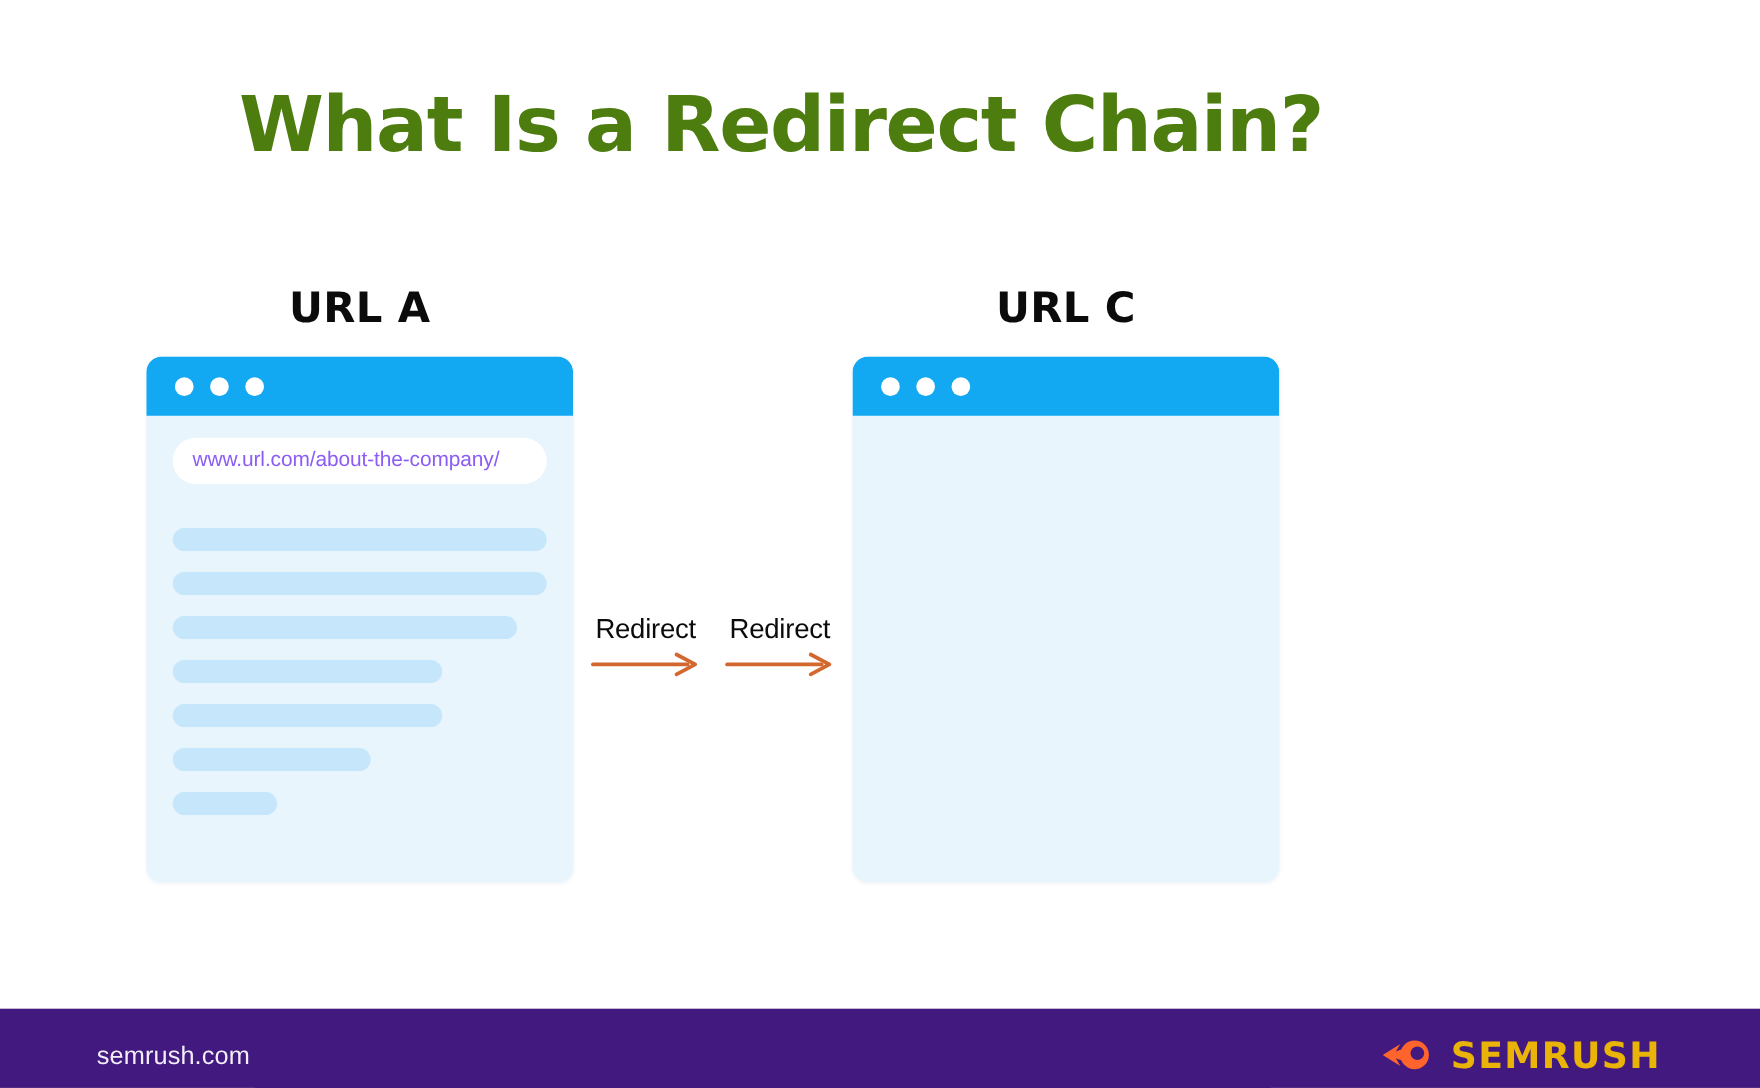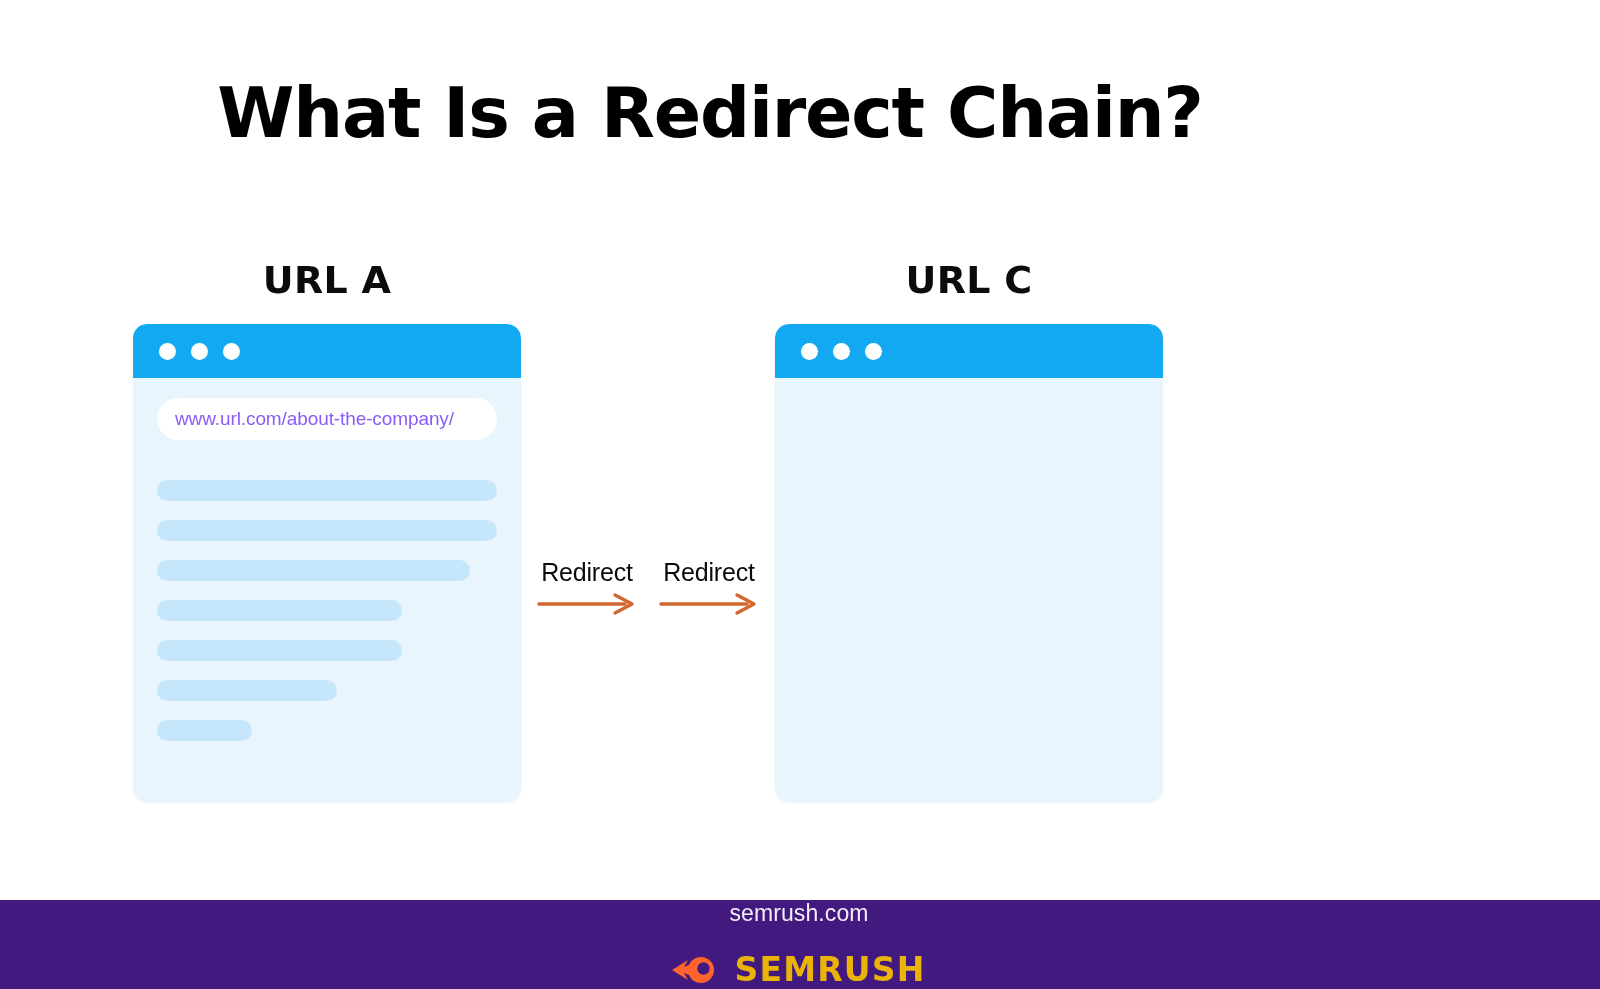--- a/index.html
+++ b/index.html
@@ -22,21 +22,21 @@
   
   .page-title {
     position: absolute;
     top: 72px;
     left: 0;
     width: 1420px;
     text-align: center;
     font-size: 70px;
     font-weight: 700;
     letter-spacing: -1.2px;
-    color: #000000;
+    color: #4d7c0f;
     font-family: "DejaVu Sans", sans-serif;
     white-space: nowrap;
   }
 
   
   .diagram {
     position: absolute;
     top: 258px;
     left: 0;
     width: 1296px;
@@ -158,27 +158,26 @@
     height: 26px;
     display: block;
   }
 
   
   .footer {
     position: absolute;
     left: 0;
     bottom: 0;
     width: 1600px;
-    height: 89px;
+    height: 72px;
     background: #42197e;
     display: flex;
     align-items: center;
     justify-content: space-between;
-    padding: 0 90px 0 88px;
-    flex-direction: column;
+    padding: 12px 90px 0 88px;
   }
 
   .footer-site {
     font-size: 23px;
     color: #f2eefa;
     letter-spacing: 0.1px;
     white-space: nowrap;
   }
 
   .brand {

